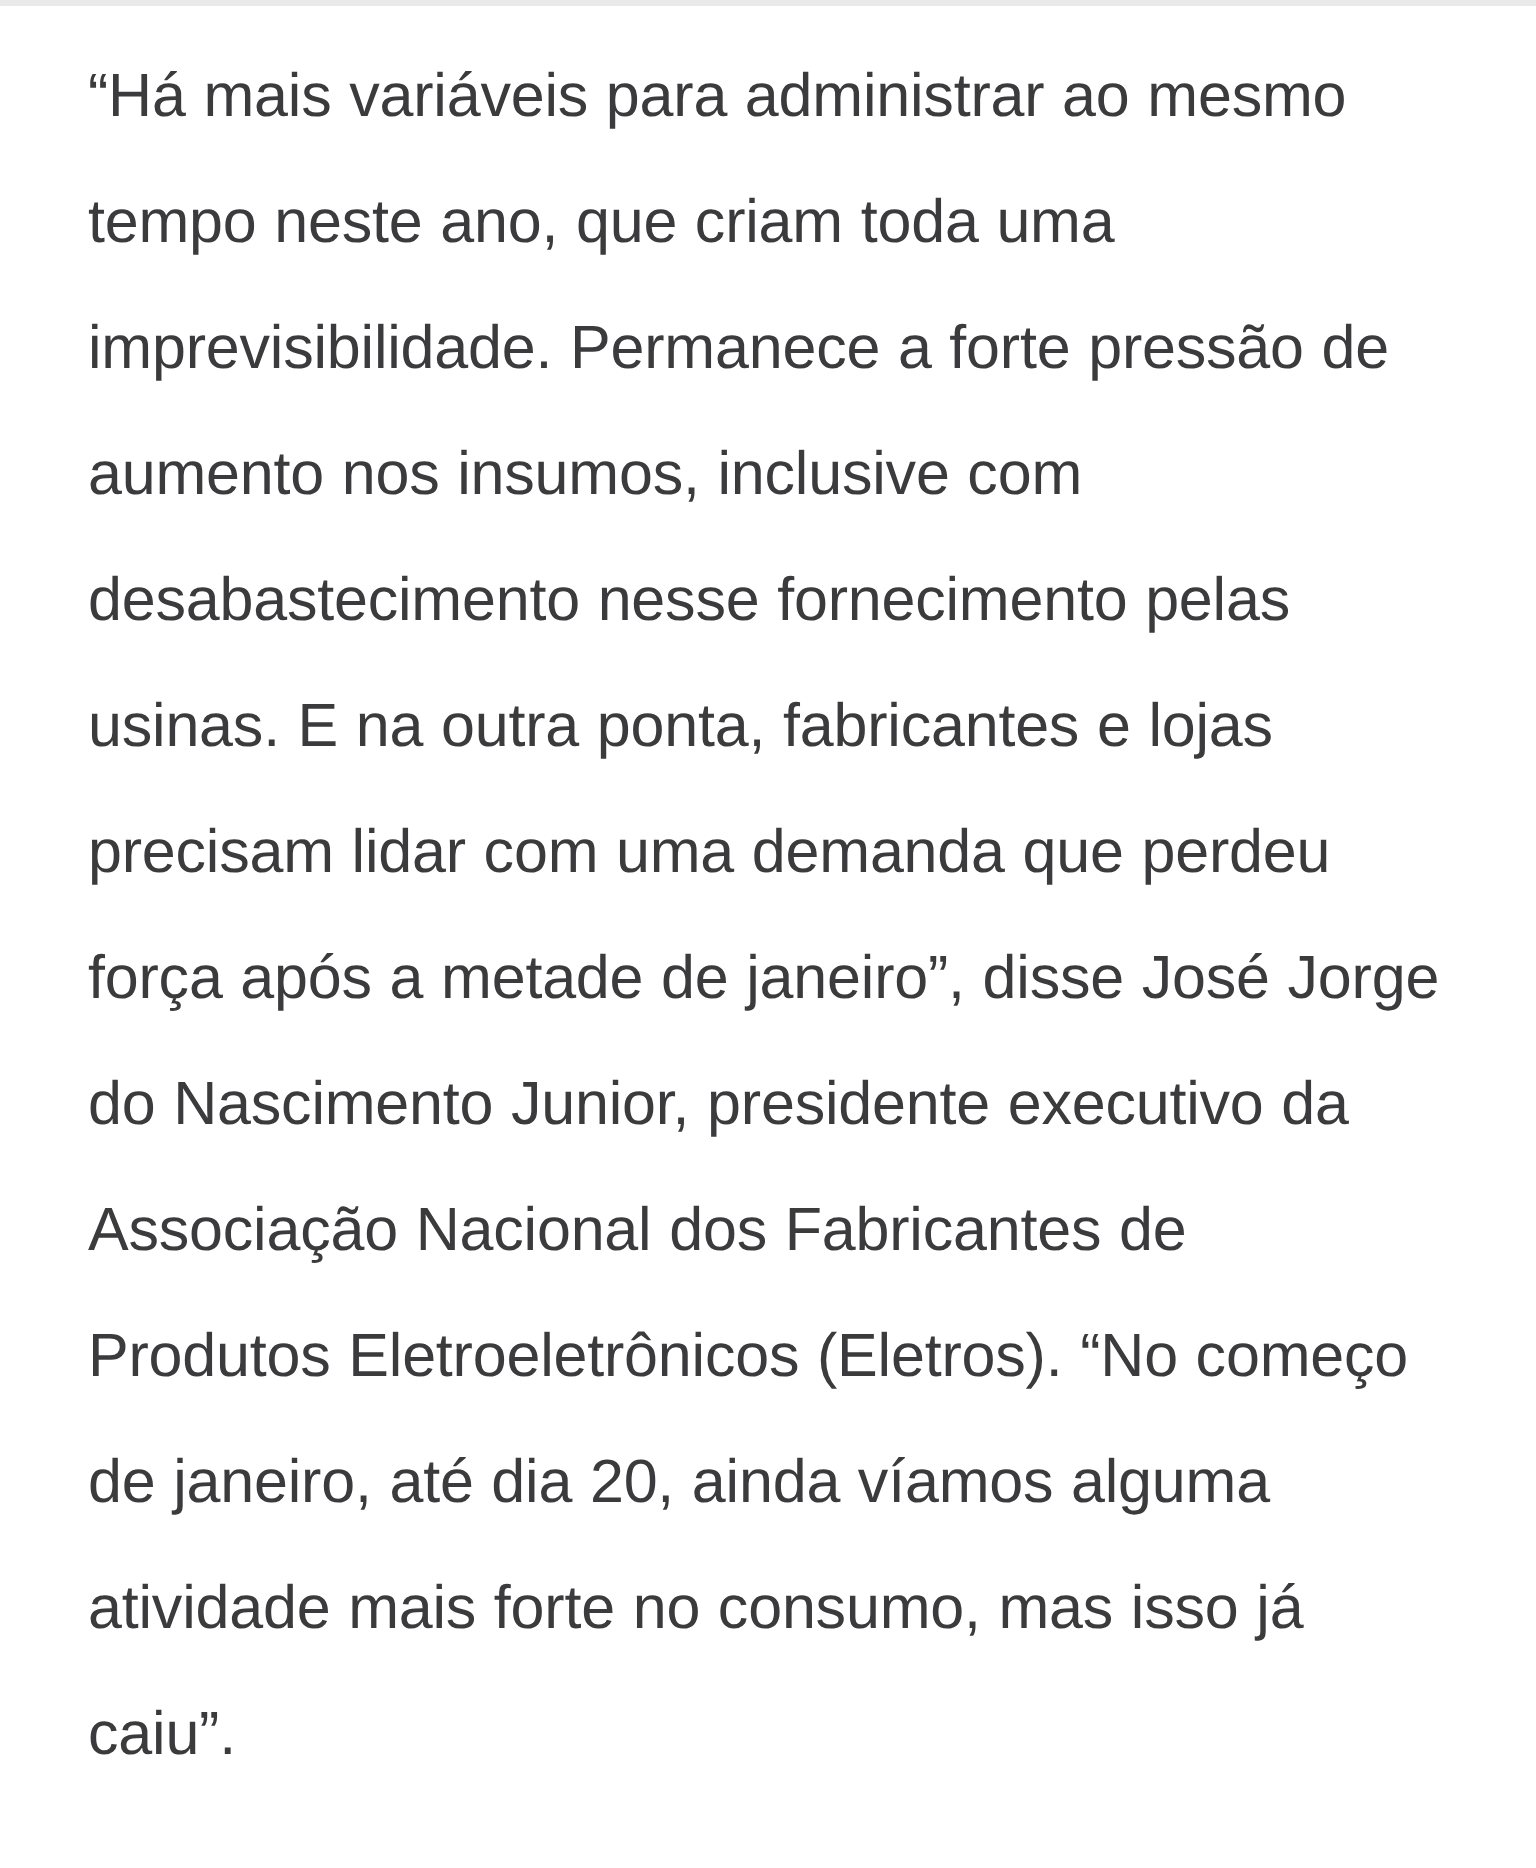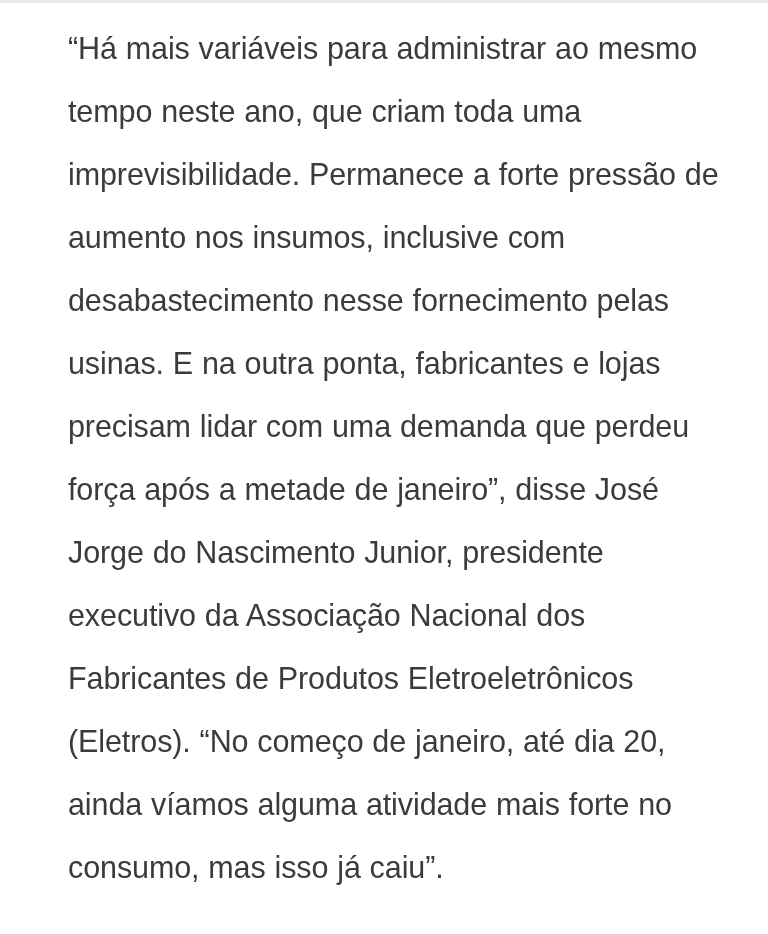--- a/index.html
+++ b/index.html
@@ -28,21 +28,21 @@
     left: 0;
     width: 768px;
     height: 3px;
     background: #e9e9e9;
   }
   .article-body {
     position: absolute;
     top: 3px;
     left: 0;
     right: 0;
-    padding: 14px 46px 0 68px;
+    padding: 14px 46px 0 44px;
     box-sizing: border-box;
   }
   .paragraph {
     margin: 0;
     color: #3b3b3d;
     font-size: 30.5px;
     line-height: 63px;
     letter-spacing: -0.1px;
     font-weight: 400;
     text-align: left;

